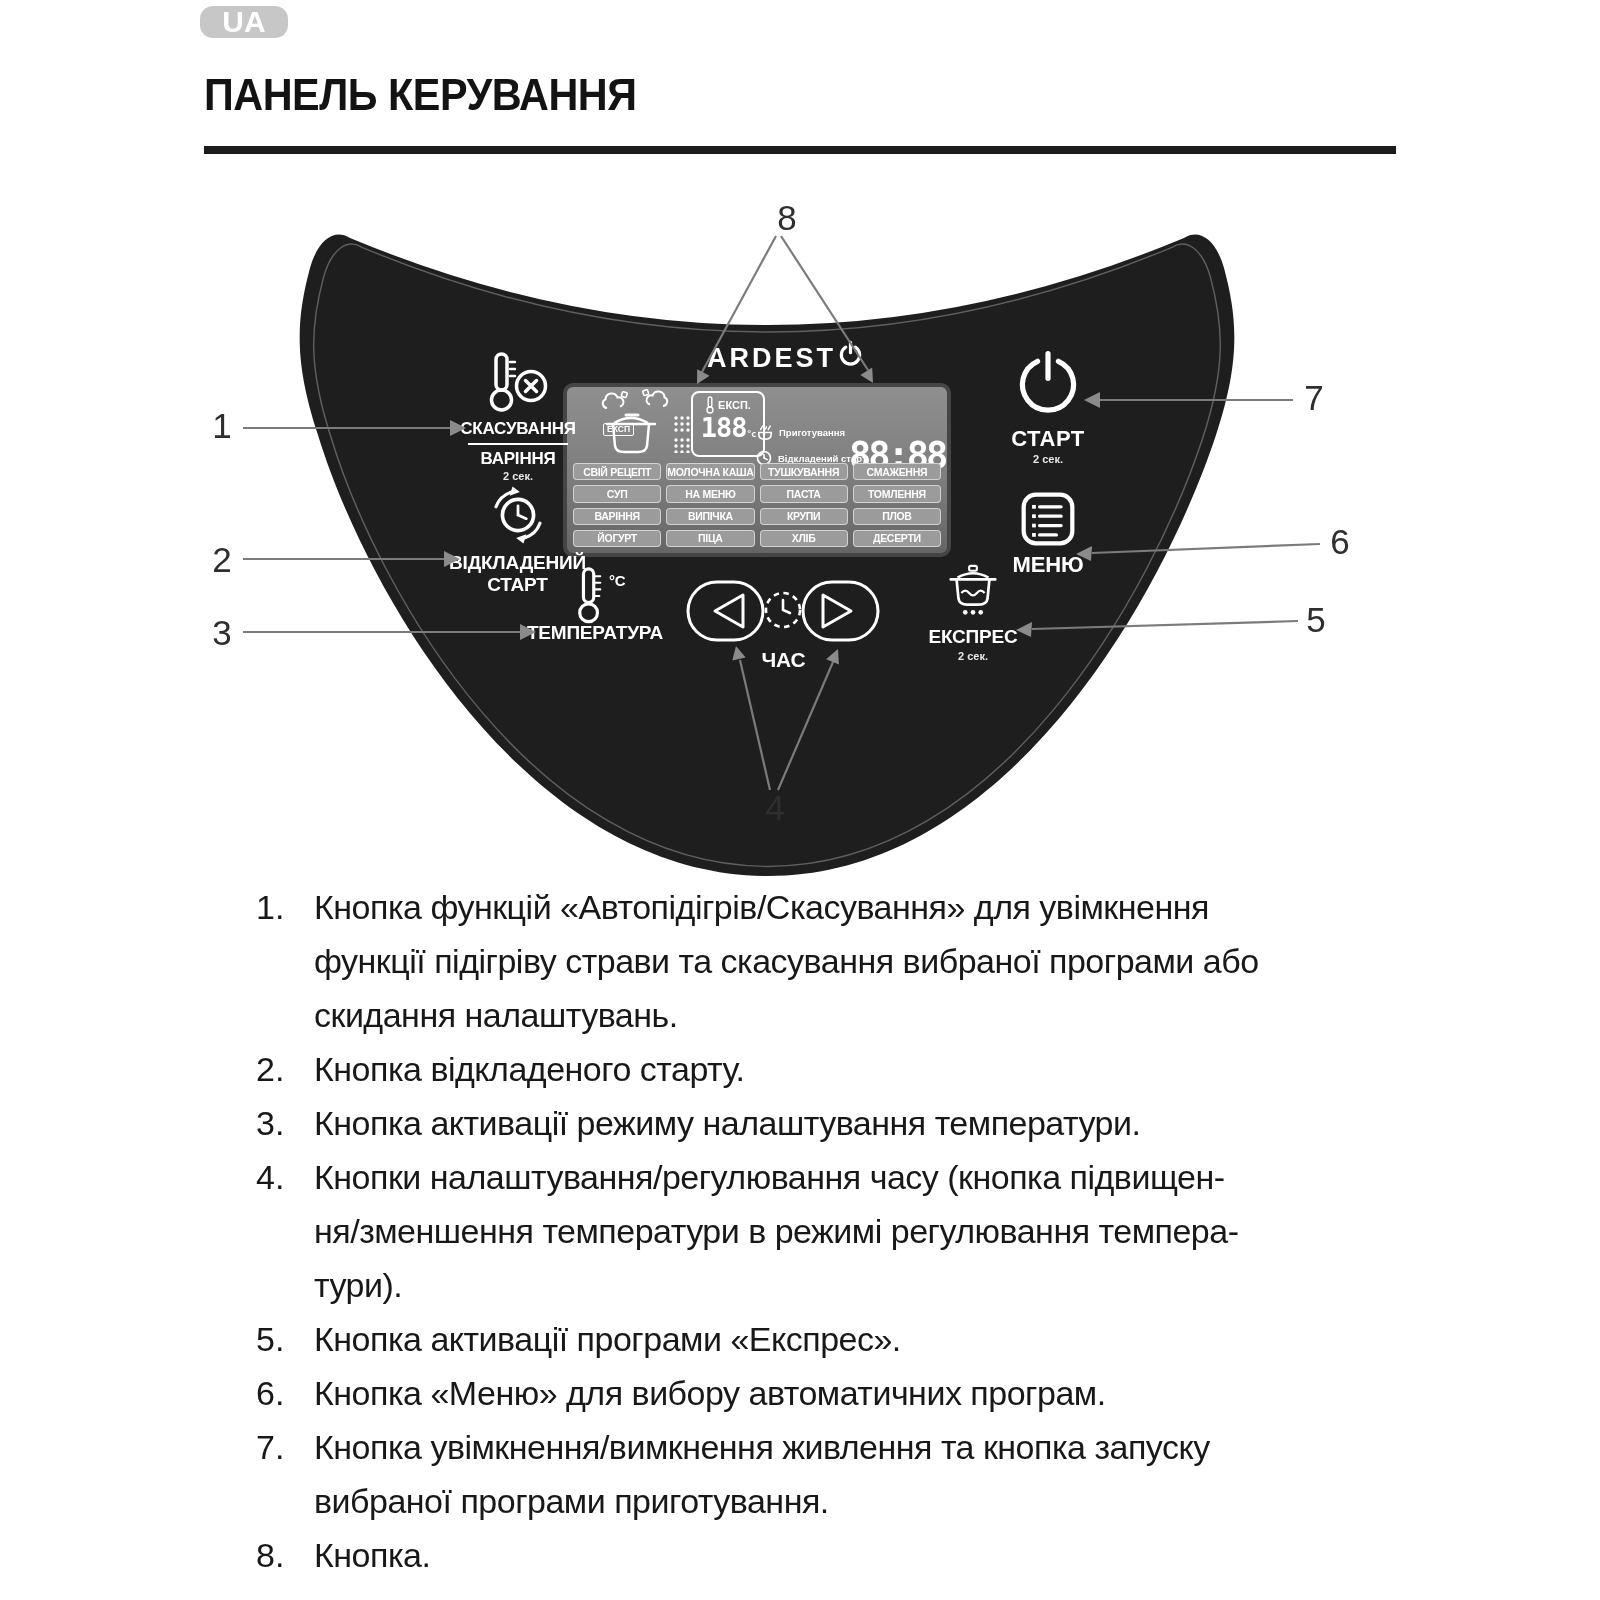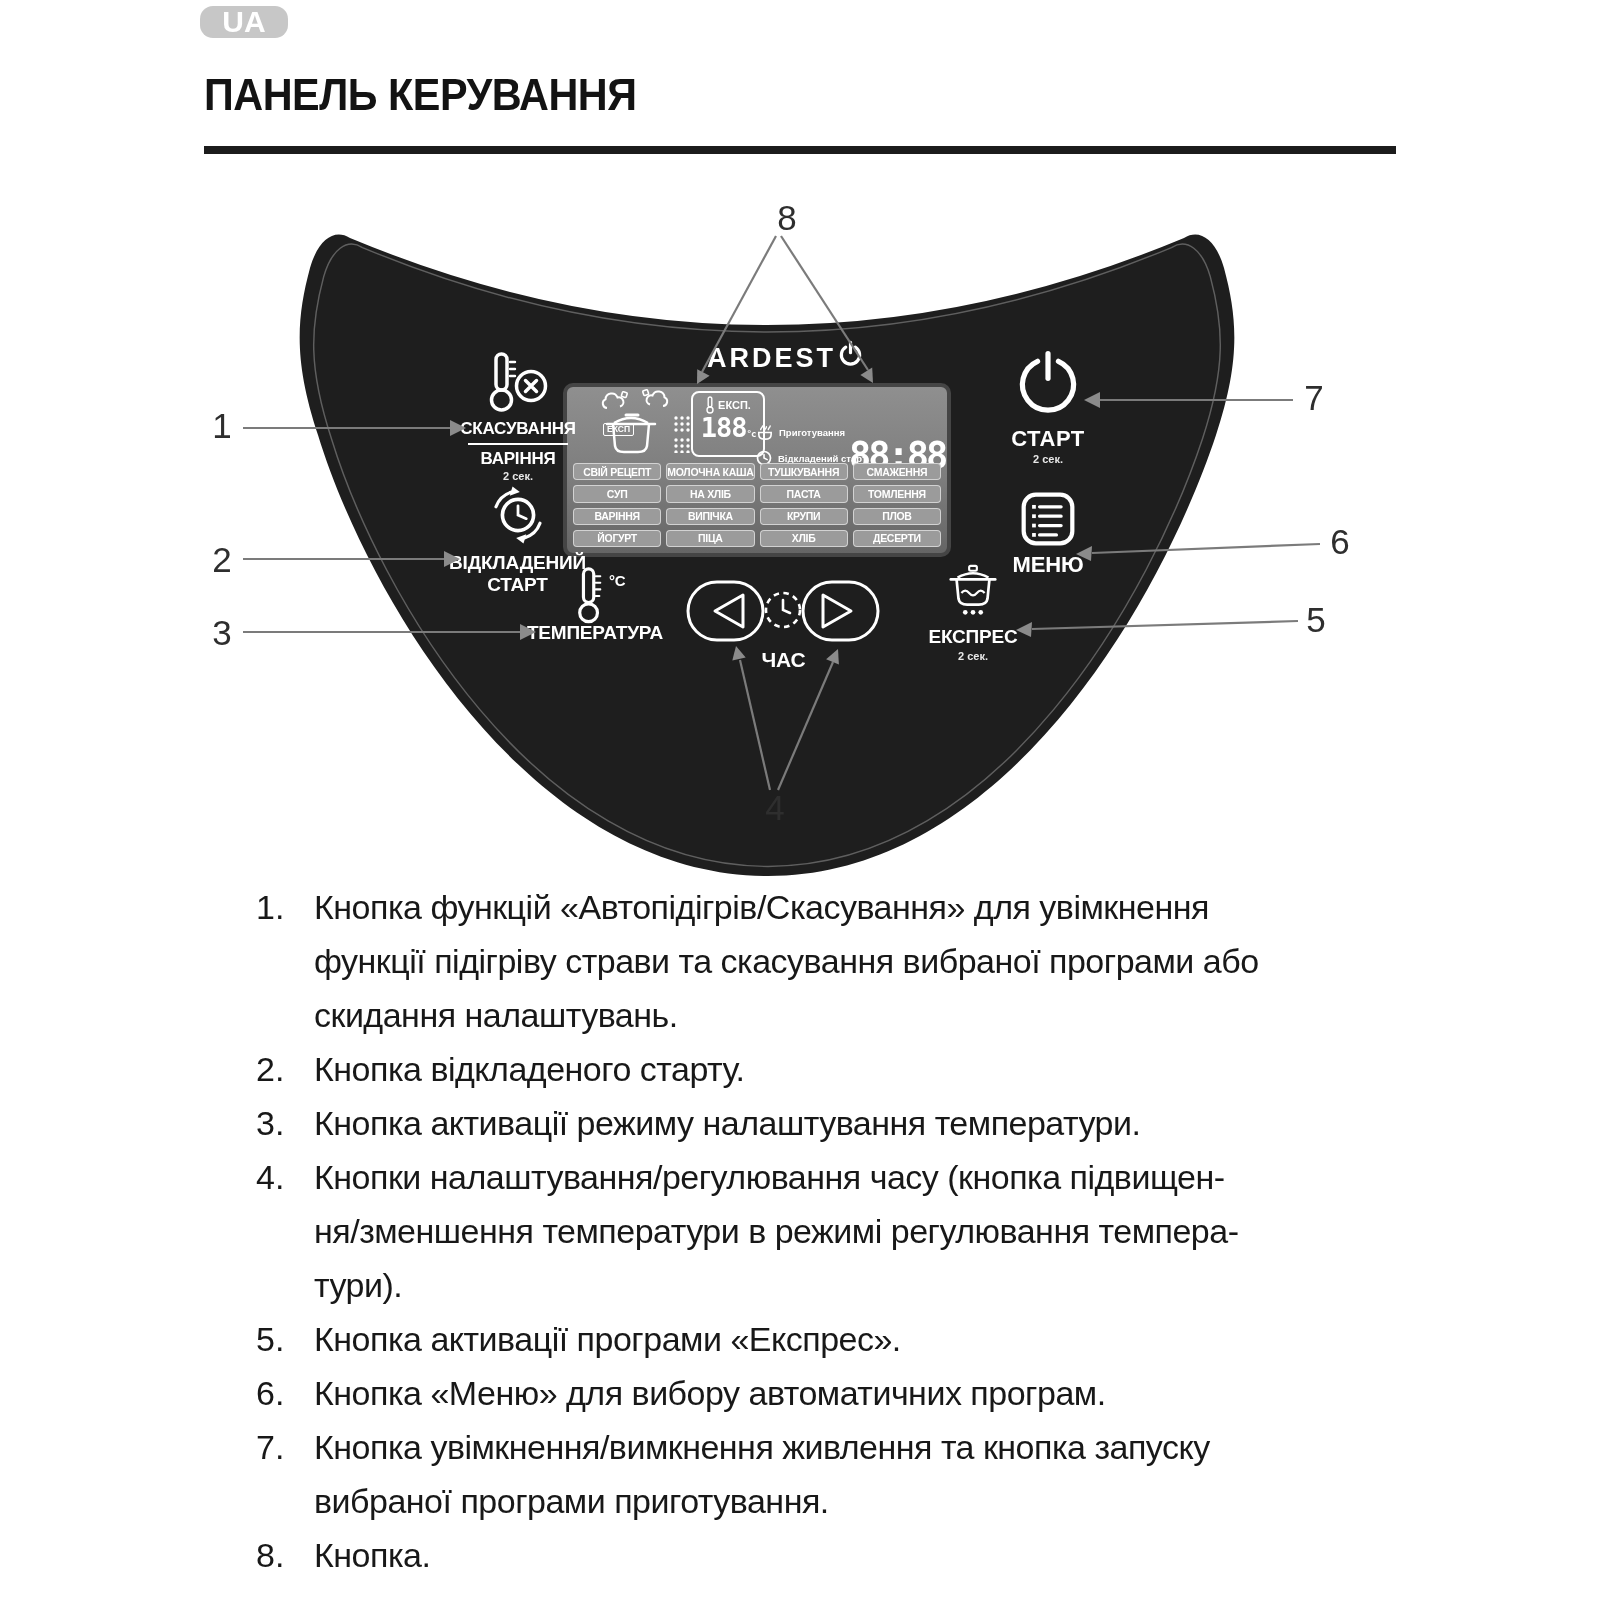--- a/index.html
+++ b/index.html
@@ -149,21 +149,21 @@
     </div>
 
     <div class="abs" id="clock">88:88</div>
 
     <div class="abs" id="program-grid">
         <div class="prog">СВІЙ РЕЦЕПТ</div>
         <div class="prog">МОЛОЧНА КАША</div>
         <div class="prog">ТУШКУВАННЯ</div>
         <div class="prog">СМАЖЕННЯ</div>
         <div class="prog">СУП</div>
-        <div class="prog">НА ХЛІБ</div>
+        <div class="prog">НА МЕНЮ</div>
         <div class="prog">ПАСТА</div>
         <div class="prog">ТОМЛЕННЯ</div>
         <div class="prog">ВАРІННЯ</div>
         <div class="prog">ВИПІЧКА</div>
         <div class="prog">КРУПИ</div>
         <div class="prog">ПЛОВ</div>
         <div class="prog">ЙОГУРТ</div>
         <div class="prog">ПІЦА</div>
         <div class="prog">ХЛІБ</div>
         <div class="prog">ДЕСЕРТИ</div>

